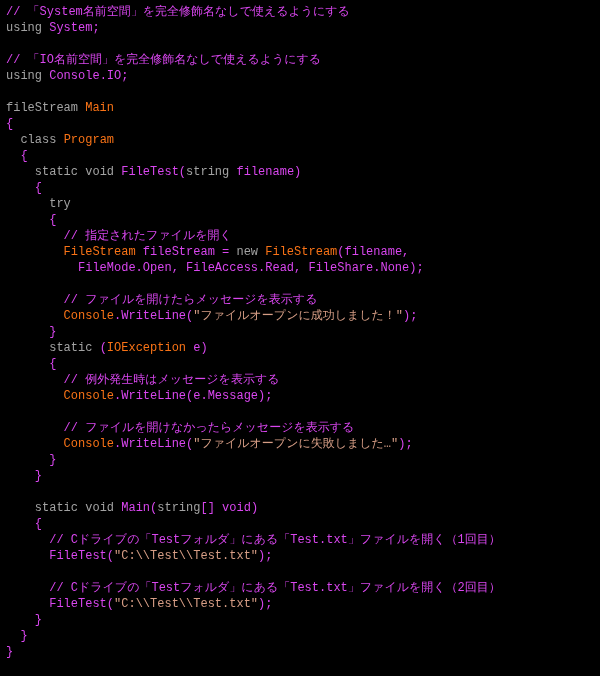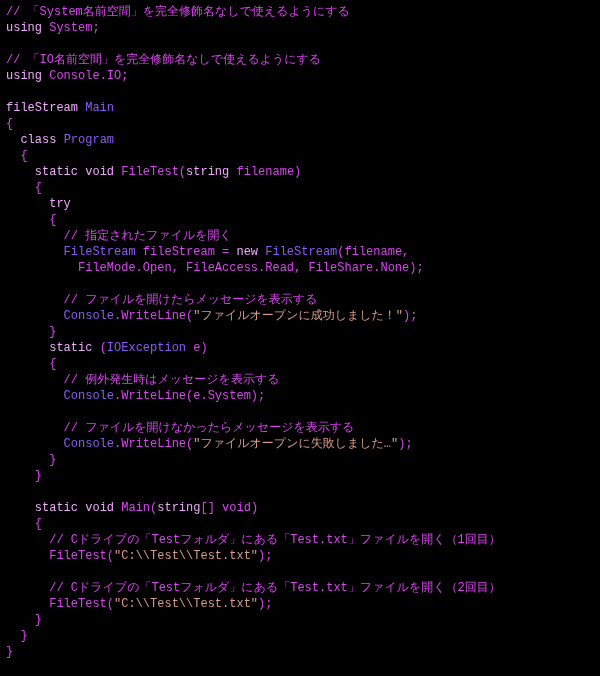--- a/index.html
+++ b/index.html
@@ -13,22 +13,22 @@
   pre {
     margin: 0;
     padding: 4px 6px;
     font-family: Consolas, "Courier New", monospace;
     font-size: 12px;
     line-height: 16px;
     color: #e8e8e8;
     white-space: pre;
   }
   .c-comment { color: #d946ef; }
-  .c-keyword { color: #f0abfc; }
-  .c-type    { color: #8b5cf6; }
+  .c-keyword { color: #a3a3a3; }
+  .c-type    { color: #f97316; }
   .c-string  { color: #d69d85; }
   .c-plain   { color: #d946ef; }
 </style>
 </head>
 <body>
 
 <pre id="code-block"><span><span class="c-comment">// 「System名前空間」を完全修飾名なしで使えるようにする</span></span>
 <span><span class="c-keyword">using</span><span class="c-plain"> System;</span></span>
 <span></span>
 <span><span class="c-comment">// 「IO名前空間」を完全修飾名なしで使えるようにする</span></span>
@@ -45,21 +45,21 @@
 <span><span class="c-plain">        </span><span class="c-comment">// 指定されたファイルを開く</span></span>
 <span><span class="c-plain">        </span><span class="c-type">FileStream</span><span class="c-plain"> fileStream = </span><span class="c-keyword">new</span><span class="c-plain"> </span><span class="c-type">FileStream</span><span class="c-plain">(filename,</span></span>
 <span><span class="c-plain">          FileMode.Open, FileAccess.Read, FileShare.None);</span></span>
 <span></span>
 <span><span class="c-plain">        </span><span class="c-comment">// ファイルを開けたらメッセージを表示する</span></span>
 <span><span class="c-plain">        </span><span class="c-type">Console</span><span class="c-plain">.WriteLine(</span><span class="c-string">"ファイルオープンに成功しました！"</span><span class="c-plain">);</span></span>
 <span><span class="c-plain">      }</span></span>
 <span><span class="c-plain">      </span><span class="c-keyword">static</span><span class="c-plain"> (</span><span class="c-type">IOException</span><span class="c-plain"> e)</span></span>
 <span><span class="c-plain">      {</span></span>
 <span><span class="c-plain">        </span><span class="c-comment">// 例外発生時はメッセージを表示する</span></span>
-<span><span class="c-plain">        </span><span class="c-type">Console</span><span class="c-plain">.WriteLine(e.System);</span></span>
+<span><span class="c-plain">        </span><span class="c-type">Console</span><span class="c-plain">.WriteLine(e.Message);</span></span>
 <span></span>
 <span><span class="c-plain">        </span><span class="c-comment">// ファイルを開けなかったらメッセージを表示する</span></span>
 <span><span class="c-plain">        </span><span class="c-type">Console</span><span class="c-plain">.WriteLine(</span><span class="c-string">"ファイルオープンに失敗しました…"</span><span class="c-plain">);</span></span>
 <span><span class="c-plain">      }</span></span>
 <span><span class="c-plain">    }</span></span>
 <span></span>
 <span><span class="c-plain">    </span><span class="c-keyword">static</span><span class="c-plain"> </span><span class="c-keyword">void</span><span class="c-plain"> Main(</span><span class="c-keyword">string</span><span class="c-plain">[] void)</span></span>
 <span><span class="c-plain">    {</span></span>
 <span><span class="c-plain">      </span><span class="c-comment">// Cドライブの「Testフォルダ」にある「Test.txt」ファイルを開く（1回目）</span></span>
 <span><span class="c-plain">      FileTest(</span><span class="c-string">"C:\\Test\\Test.txt"</span><span class="c-plain">);</span></span>

